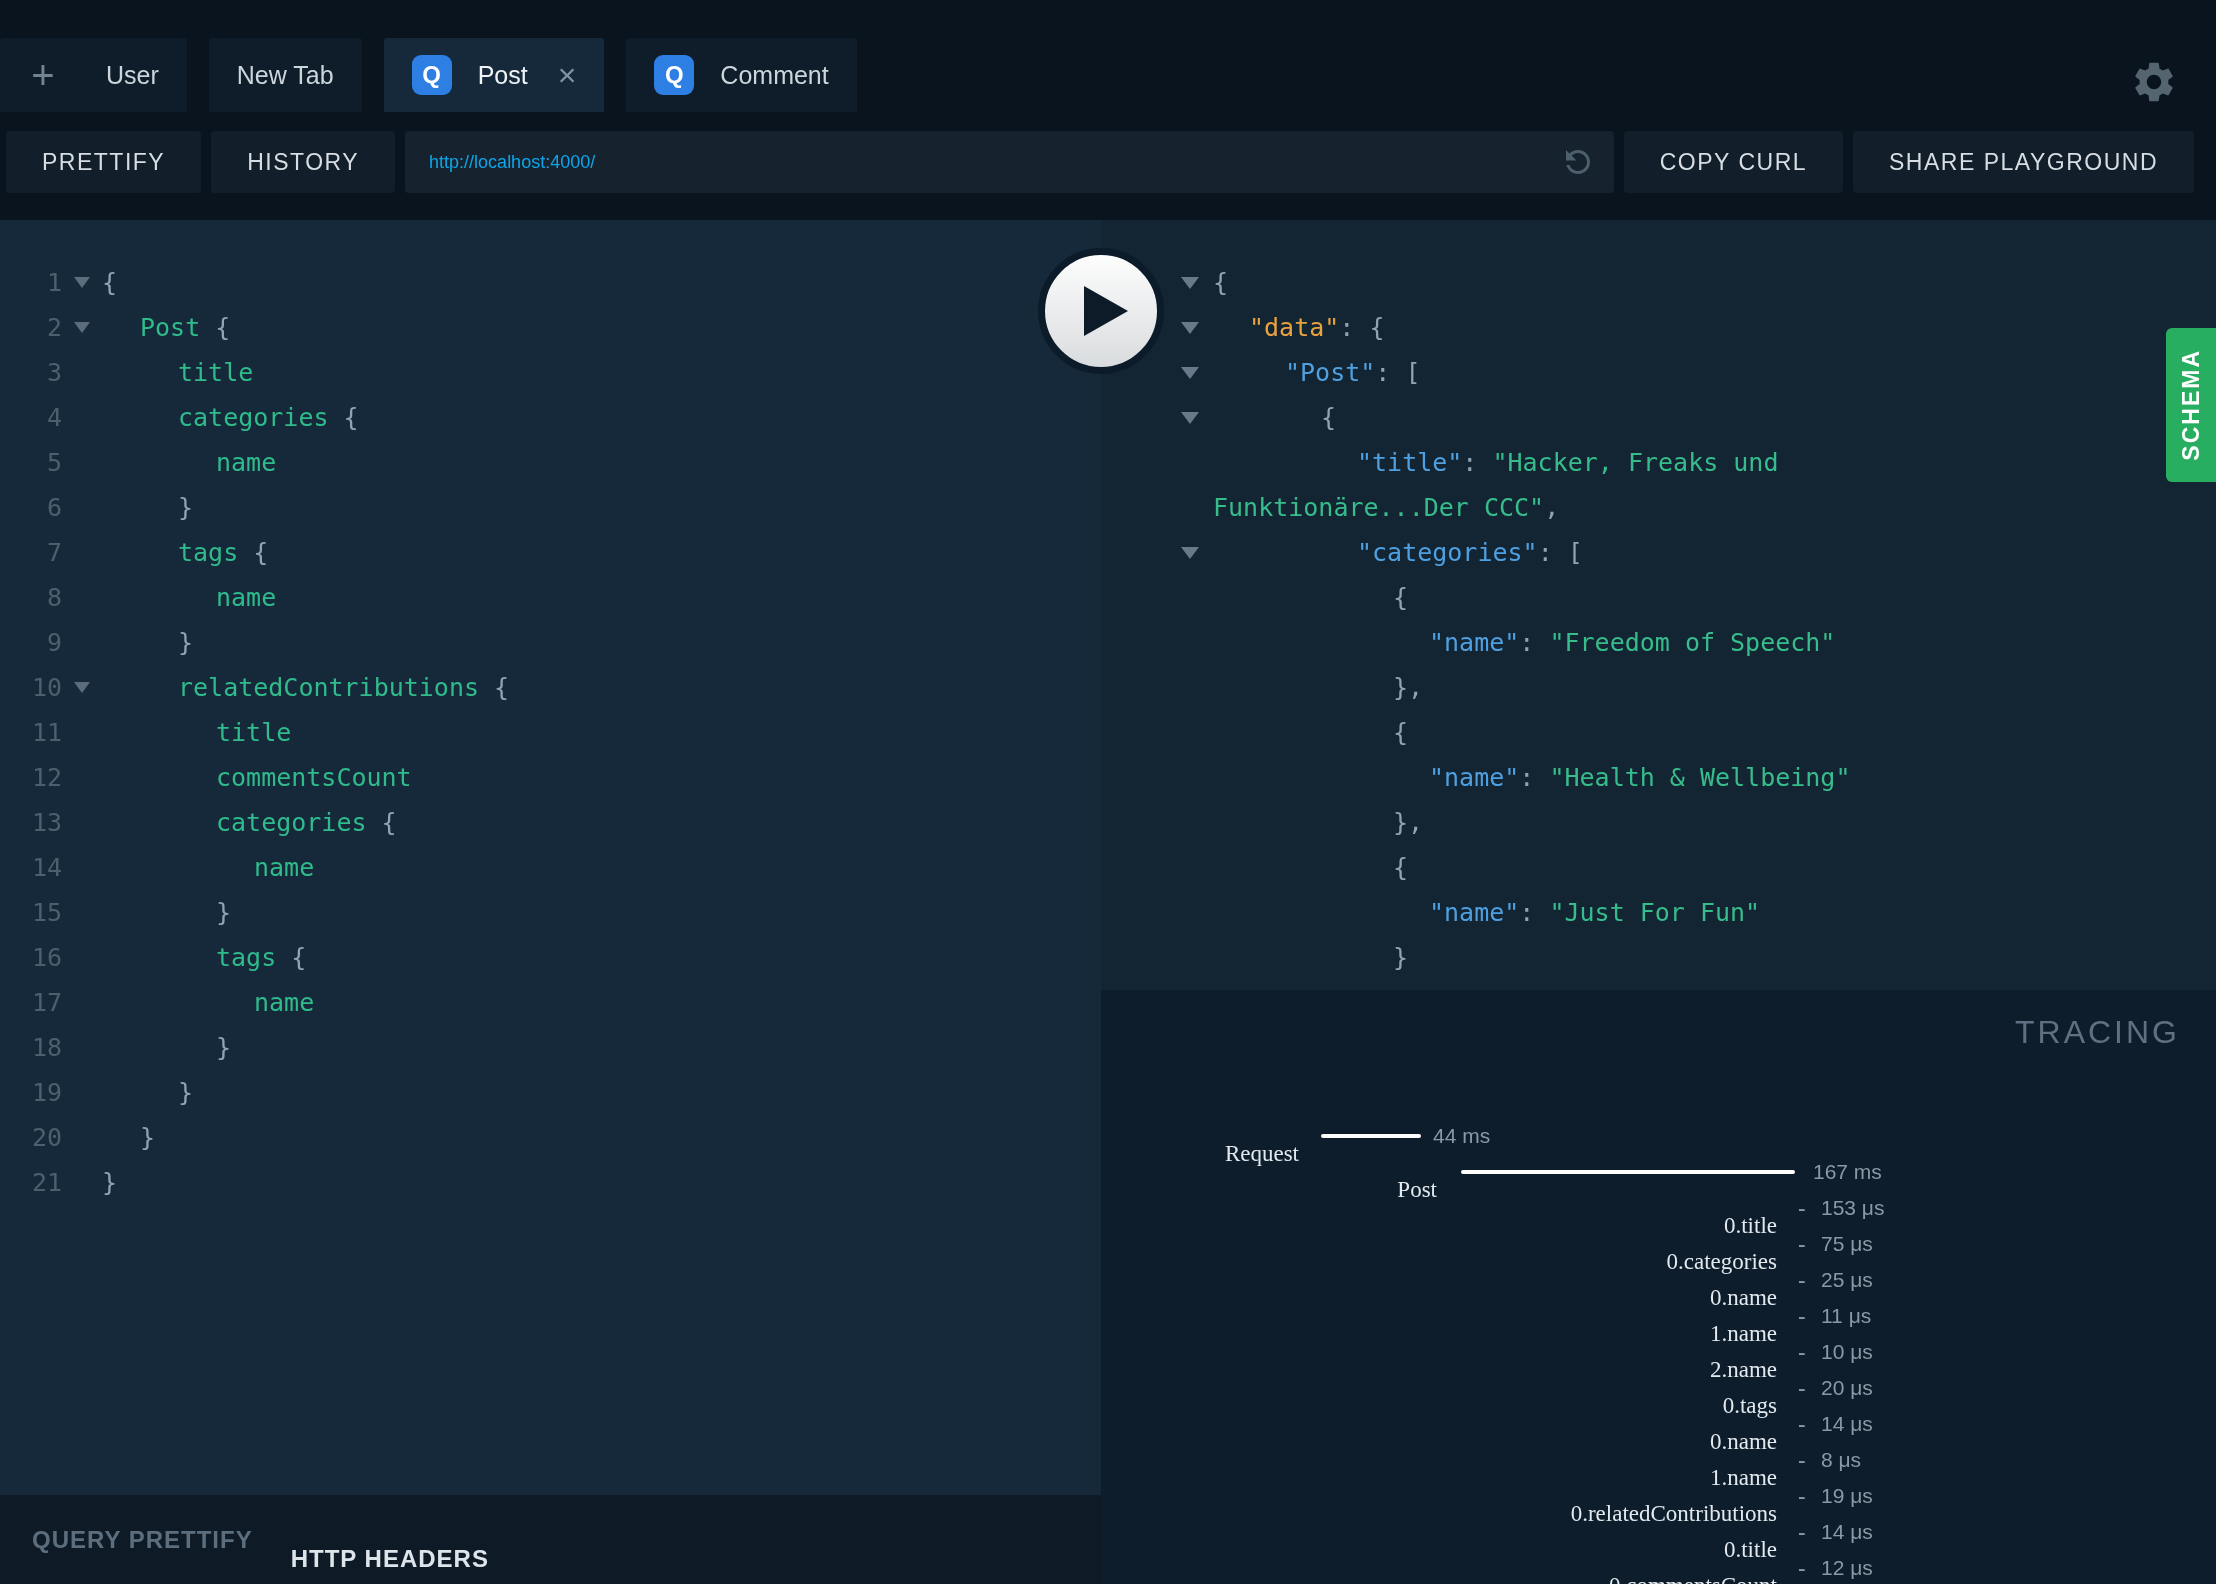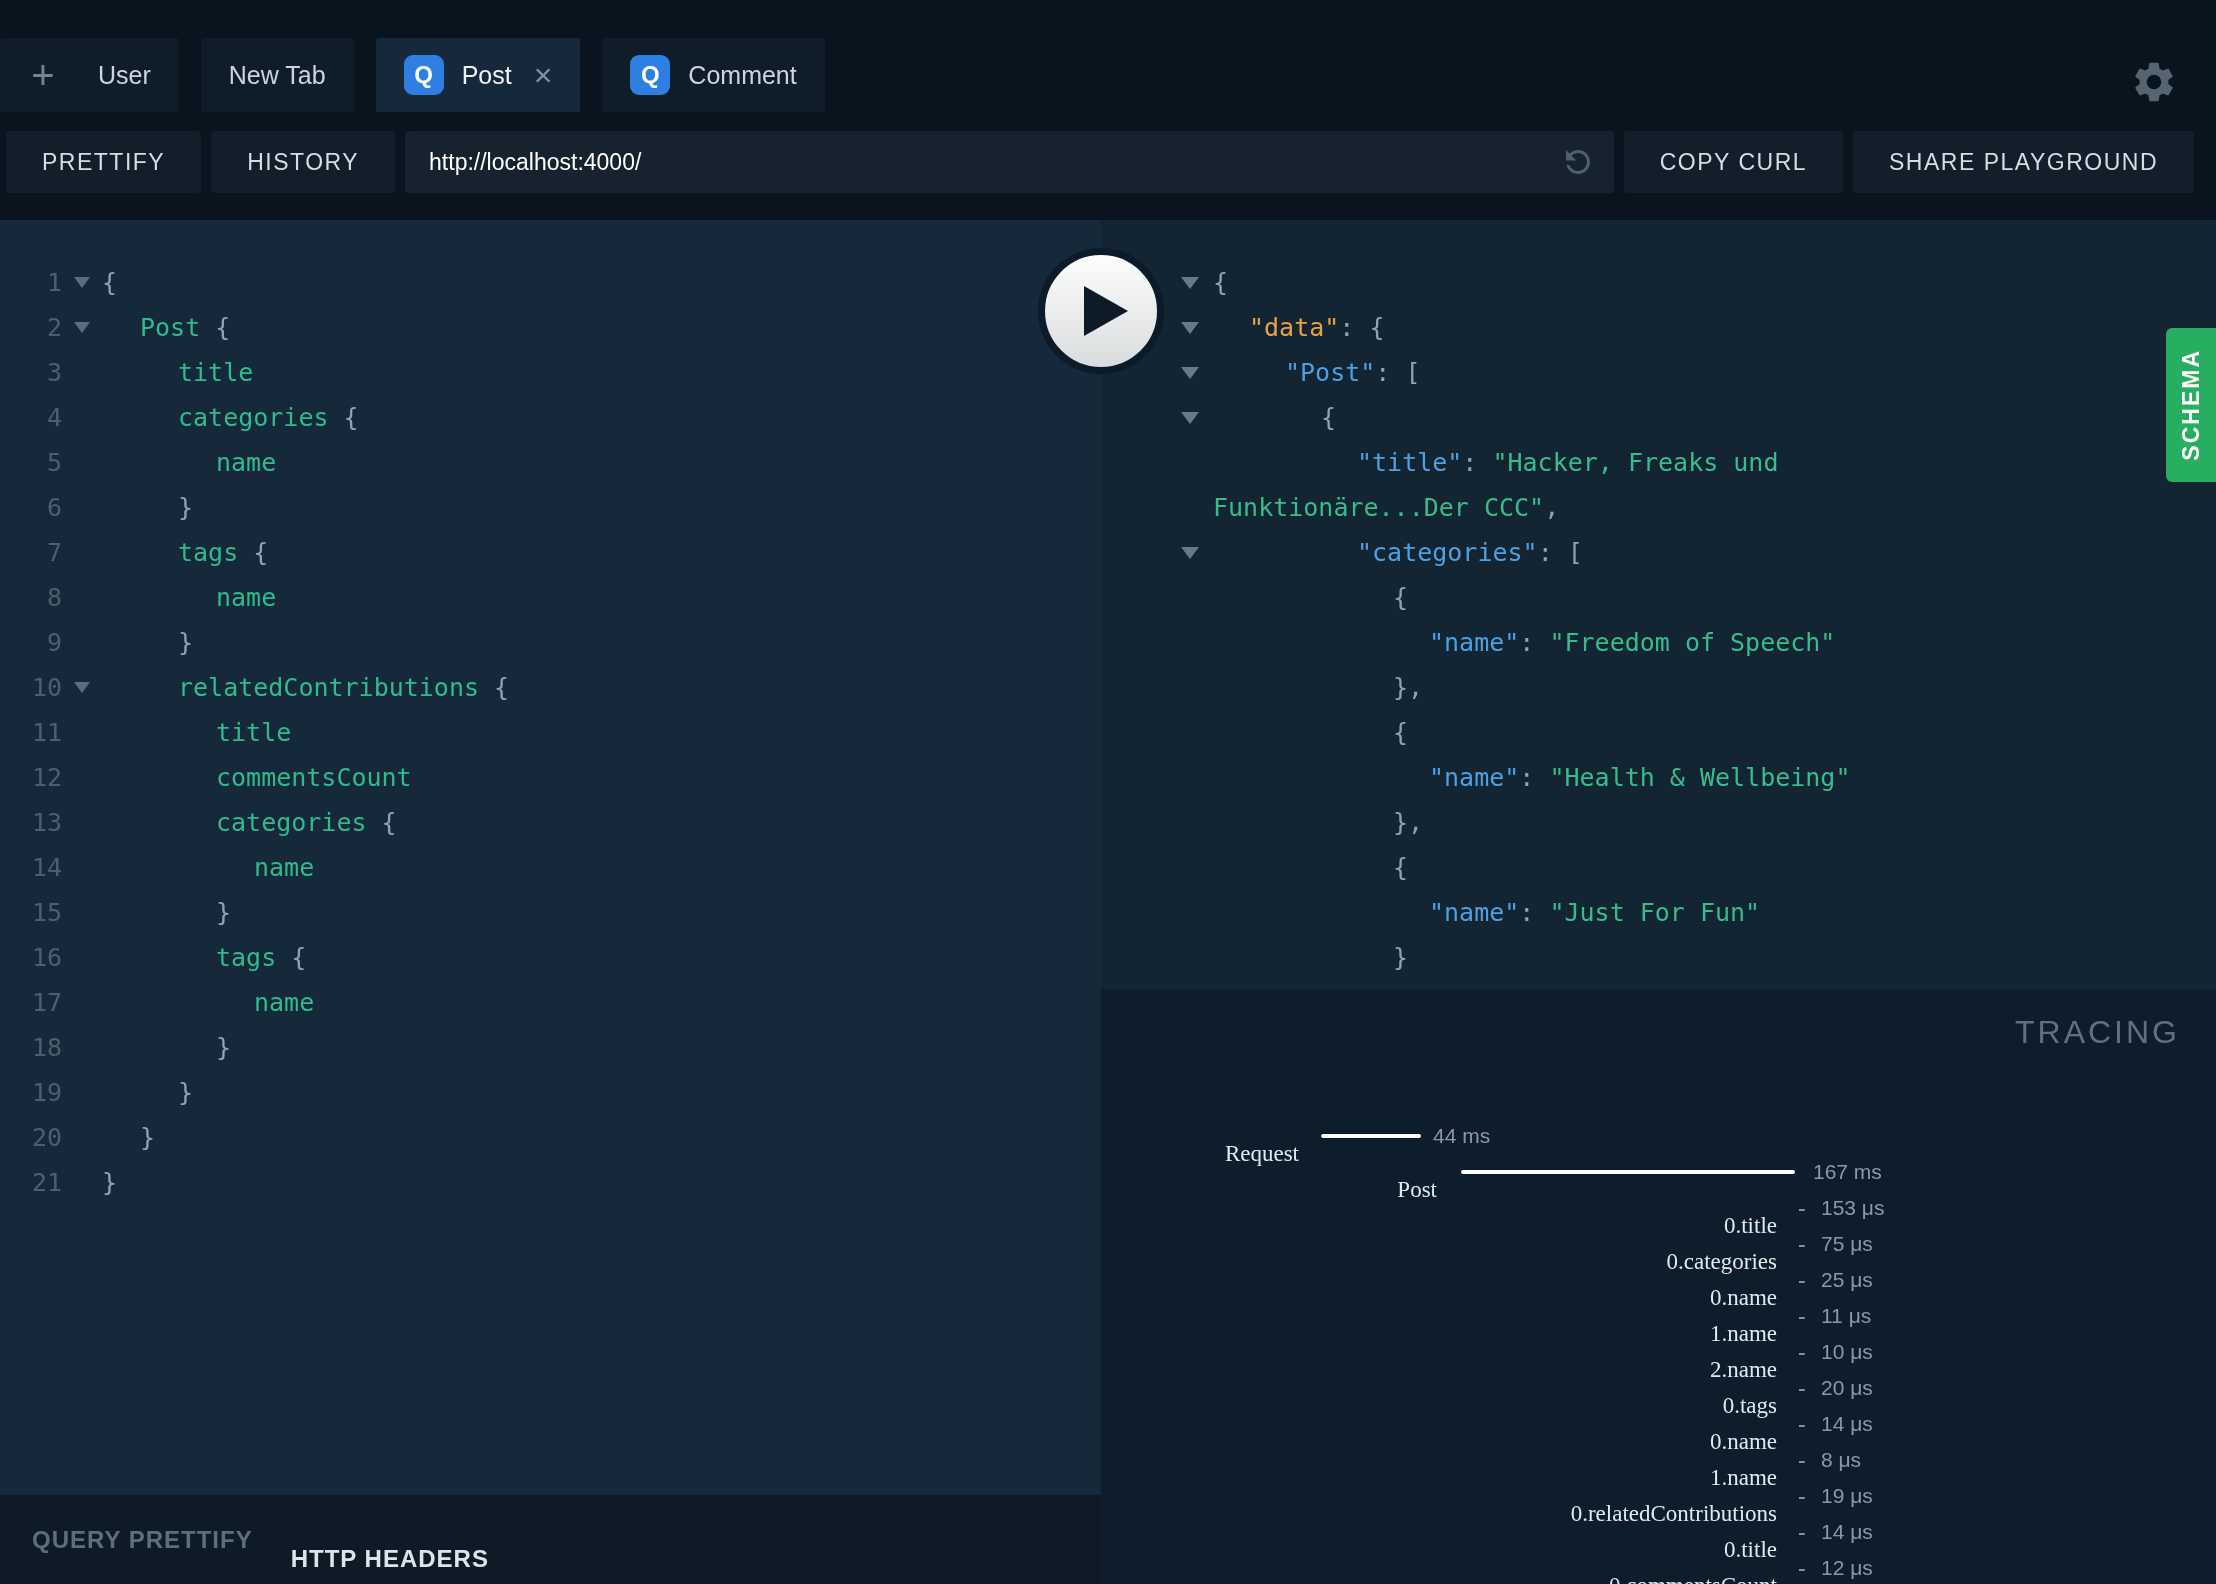--- a/index.html
+++ b/index.html
@@ -2,39 +2,39 @@
 <html><head>
 <meta charset="utf-8">
 <style>
   html,body{margin:0;padding:0;background:#0a141e;}
   .app{position:relative;width:2216px;height:1584px;overflow:hidden;background:#0a141e;
        font-family:"Liberation Sans",sans-serif;-webkit-font-smoothing:antialiased;}
 
   
   .tabbar{position:absolute;top:0;left:0;right:0;height:112px;background:#0a141e;}
   .tabs{position:absolute;left:12px;bottom:0;display:flex;align-items:flex-end;gap:22px;}
-  .tab{height:74px;display:flex;align-items:center;gap:18px;padding:0 28px;background:#0f1d2a;
+  .tab{height:74px;display:flex;align-items:center;gap:26px;padding:0 28px;background:#0f1d2a;
        border-radius:3px 3px 0 0;color:#ccd5dc;font-size:25px;cursor:pointer;white-space:nowrap;}
   .tab.active{background:#16293a;color:#eef3f6;}
   .qbadge{width:40px;height:40px;border-radius:9px;background:#2d7fe3;color:#ffffff;font-weight:bold;
           font-size:24px;display:flex;align-items:center;justify-content:center;flex:none;}
   .tab-close{color:#7e93a3;font-size:32px;line-height:1;margin-left:4px;}
   .tab-add{position:absolute;bottom:0;height:74px;width:86px;background:#0f1d2a;border-radius:3px 3px 0 0;
            display:flex;align-items:center;justify-content:center;color:#72848f;font-size:40px;cursor:pointer;}
   .settings-btn{position:absolute;right:38px;top:58px;width:48px;height:48px;color:#54656f;cursor:pointer;}
   .settings-btn svg{width:48px;height:48px;fill:currentColor;}
 
   
   .toolbar{position:absolute;top:112px;left:0;right:0;height:108px;background:#0a141e;
            display:flex;align-items:center;gap:10px;padding:0 22px 8px 6px;box-sizing:border-box;}
   .tbtn{height:62px;padding:0 36px;background:#121f2b;border-radius:4px;color:#d7dde2;font-size:23px;
         letter-spacing:1.5px;display:flex;align-items:center;cursor:pointer;white-space:nowrap;}
   .urlbar{flex:1;height:62px;background:#16232e;border-radius:4px;display:flex;align-items:center;
           padding:0 18px 0 22px;}
-  .urlbar input{flex:1;background:transparent;border:none;outline:none;color:#ffffff;font-size:23px;
+  .urlbar input{flex:1;background:transparent;border:none;outline:none;color:#0ea5e9;font-size:18px;
                 font-family:"Liberation Sans",sans-serif;}
   .reset-icon{width:36px;height:36px;color:#4d5f6d;cursor:pointer;flex:none;}
   .reset-icon svg{width:36px;height:36px;fill:currentColor;transform:scaleX(-1);}
 
   
   .main{position:absolute;top:220px;left:0;right:0;bottom:0;display:flex;}
   .left-pane{width:1101px;flex:none;display:flex;flex-direction:column;background:#16293a;}
   .right-pane{flex:1;display:flex;flex-direction:column;background:#132433;min-width:0;}
 
   

